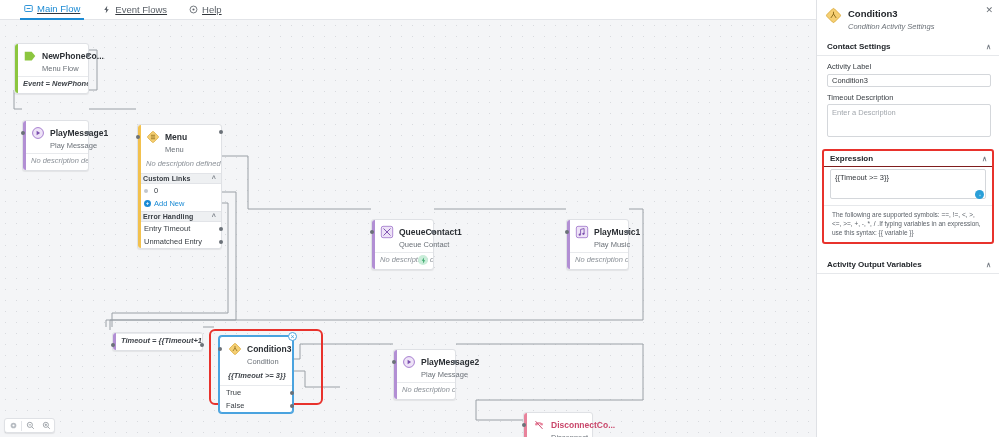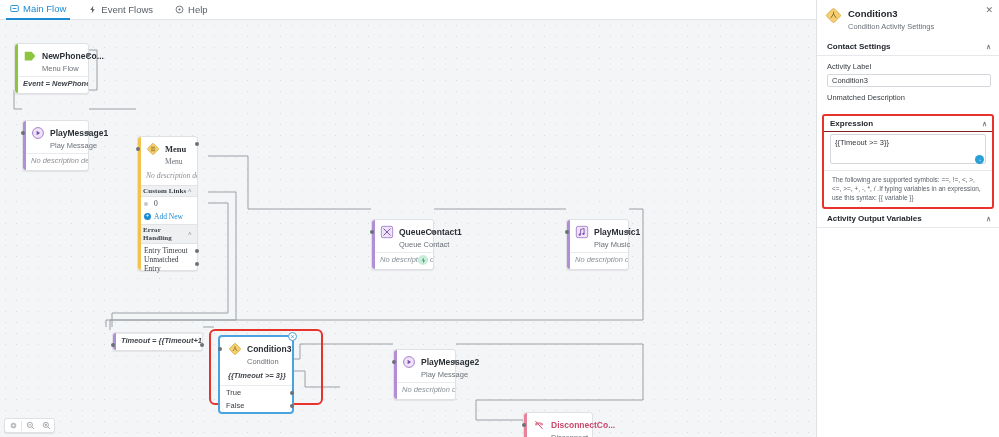--- a/index.html
+++ b/index.html
@@ -11,21 +11,21 @@
     color: #32363b;
     overflow: hidden;
     background: #fff;
     position: relative;
   }
 
   
   #toolbar {
     position: absolute; left:0; top:0; width:816px; height:20px;
     background:#fff; border-bottom:1px solid #e2e4e8;
-    display:flex; align-items:center; padding-left:6px; gap:14px;
+    display:flex; align-items:center; padding-left:20px; gap:14px;text-decoration:underline;
   }
   .tb-item {
     display:flex; align-items:center; gap:4px;
     height:20px; font-size:9.5px; color:#5b6168;
     padding:0 4px; cursor:pointer; white-space:nowrap;
   }
   .tb-item.active { color:#1c8bd4; border-bottom:2px solid #1c8bd4; }
   .tb-ico { width:9px; height:9px; display:inline-block; line-height:1; }
   .tb-ico svg { display:block; }
 
@@ -97,21 +97,21 @@
   #zoomctl .zdiv { width:1px; height:10px; background:#e2e4e8; }
 
   
   #panel {
     position:absolute; right:0; top:0; width:183px; height:437px;
     background:#fff; border-left:1px solid #dfe1e5; overflow:hidden;
   }
   #panel-head { display:flex; align-items:flex-start; gap:6px; padding:7px 6px 7px 8px; position:relative; }
   #panel-head .ph-ico { width:17px; height:17px; flex:0 0 17px; display:flex; align-items:center; justify-content:center; }
   #panel-title { font-size:9.5px; font-weight:bold; color:#22262b; line-height:11px; }
-  #panel-sub { font-size:7.5px; color:#6b7178; line-height:9px; }
+  #panel-sub { font-size:7.5px; color:#6b7178; line-height:9px;font-style:italic; }
   #panel-close { position:absolute; right:6px; top:6px; font-size:9px; color:#6b7178; cursor:pointer; line-height:9px; }
 
   .pnl-sec-head {
     display:flex; align-items:center; justify-content:space-between;
     padding:4px 8px 4px 10px; font-size:8px; font-weight:bold; color:#22262b;
     border-bottom:1px solid #e6e8eb;
   }
   .pnl-body { padding:6px 8px 6px 10px; }
   .fld-label { font-size:7.5px; color:#3b4046; margin-bottom:2px; }
   .fld-input {
@@ -235,21 +235,21 @@
         <span class="nd-title">PlayMessage1</span><br>
         <span class="nd-sub">Play Message</span>
       </span>
     </div>
     <div class="nd-sep"></div>
     <div class="nd-desc">No description defined</div>
     <span class="port in" style="top:10px;"></span>
     <span class="port out" style="top:10px;"></span>
   </div>
 
-  <div class="node" style="left:137px; top:116px; width:61px;font-family:Liberation Serif, serif;">
+  <div class="node" style="left:137px; top:104px; width:85px;">
     <div class="accent" style="background:#f2c14e;"></div>
     <div class="nd-head">
       <span class="nd-ico">
         <svg width="14" height="14" viewBox="0 0 16 16">
             <rect x="8" y="1.2" width="9.6" height="9.6" rx="1.2" transform="rotate(45 8 1.2)" fill="#f5cf73" stroke="#d9a93a" stroke-width="0.8"></rect>
             <path d="M5.6 6h4.8M5.6 8h4.8M5.6 10h4.8" stroke="#8a6a18" stroke-width="0.9"></path>
           </svg>
       </span>
       <span class="nd-txt">
         <span class="nd-title">Menu</span><br>
@@ -449,37 +449,38 @@
     <span id="panel-close">✕</span>
   </div>
 
   <div class="pnl-sec-head">
     <span>Contact Settings</span>
     <span class="chev">∧</span>
   </div>
   <div class="pnl-body">
     <div class="fld-label">Activity Label</div>
     <input class="fld-input" type="text" value="Condition3" style="">
-    <div class="fld-label" style="margin-top:6px;">Unmatched Description</div>
+    <div class="fld-label" style="margin-top:6px;">Timeout Description</div>
+    <textarea class="fld-area" placeholder="Enter a Description" style=""></textarea>
   </div>
 
   <div id="expr-box">
     <div class="pnl-sec-head" style="border-bottom:1px solid #7f1d1d;">
       <span>Expression</span>
       <span class="chev">∧</span>
     </div>
     <div class="expr-ta-wrap">
       <textarea class="expr-ta" style="">{{Timeout &gt;= 3}}</textarea>
       <span class="expr-badge">
         <svg width="6" height="6" viewBox="0 0 10 10">
             <circle cx="5" cy="5" r="5" fill="#2a9fd8"></circle>
             <path d="M5 3.2v.2M5 4.6v2.4" stroke="#fff" stroke-width="1.2"></path>
           </svg>
       </span>
     </div>
     <div class="expr-foot">The following are supported symbols: ==, !=, &lt;, &gt;, &lt;=, &gt;=, +, -, *, / .If typing variables in an expression, use this syntax: {{ variable }}</div>
   </div>
 
-  <div class="pnl-sec-head" style="margin-top:1px;">
+  <div class="pnl-sec-head" style="margin-top:12px;">
     <span>Activity Output Variables</span>
     <span class="chev">∧</span>
   </div>
 </div>
 
 </body></html>

